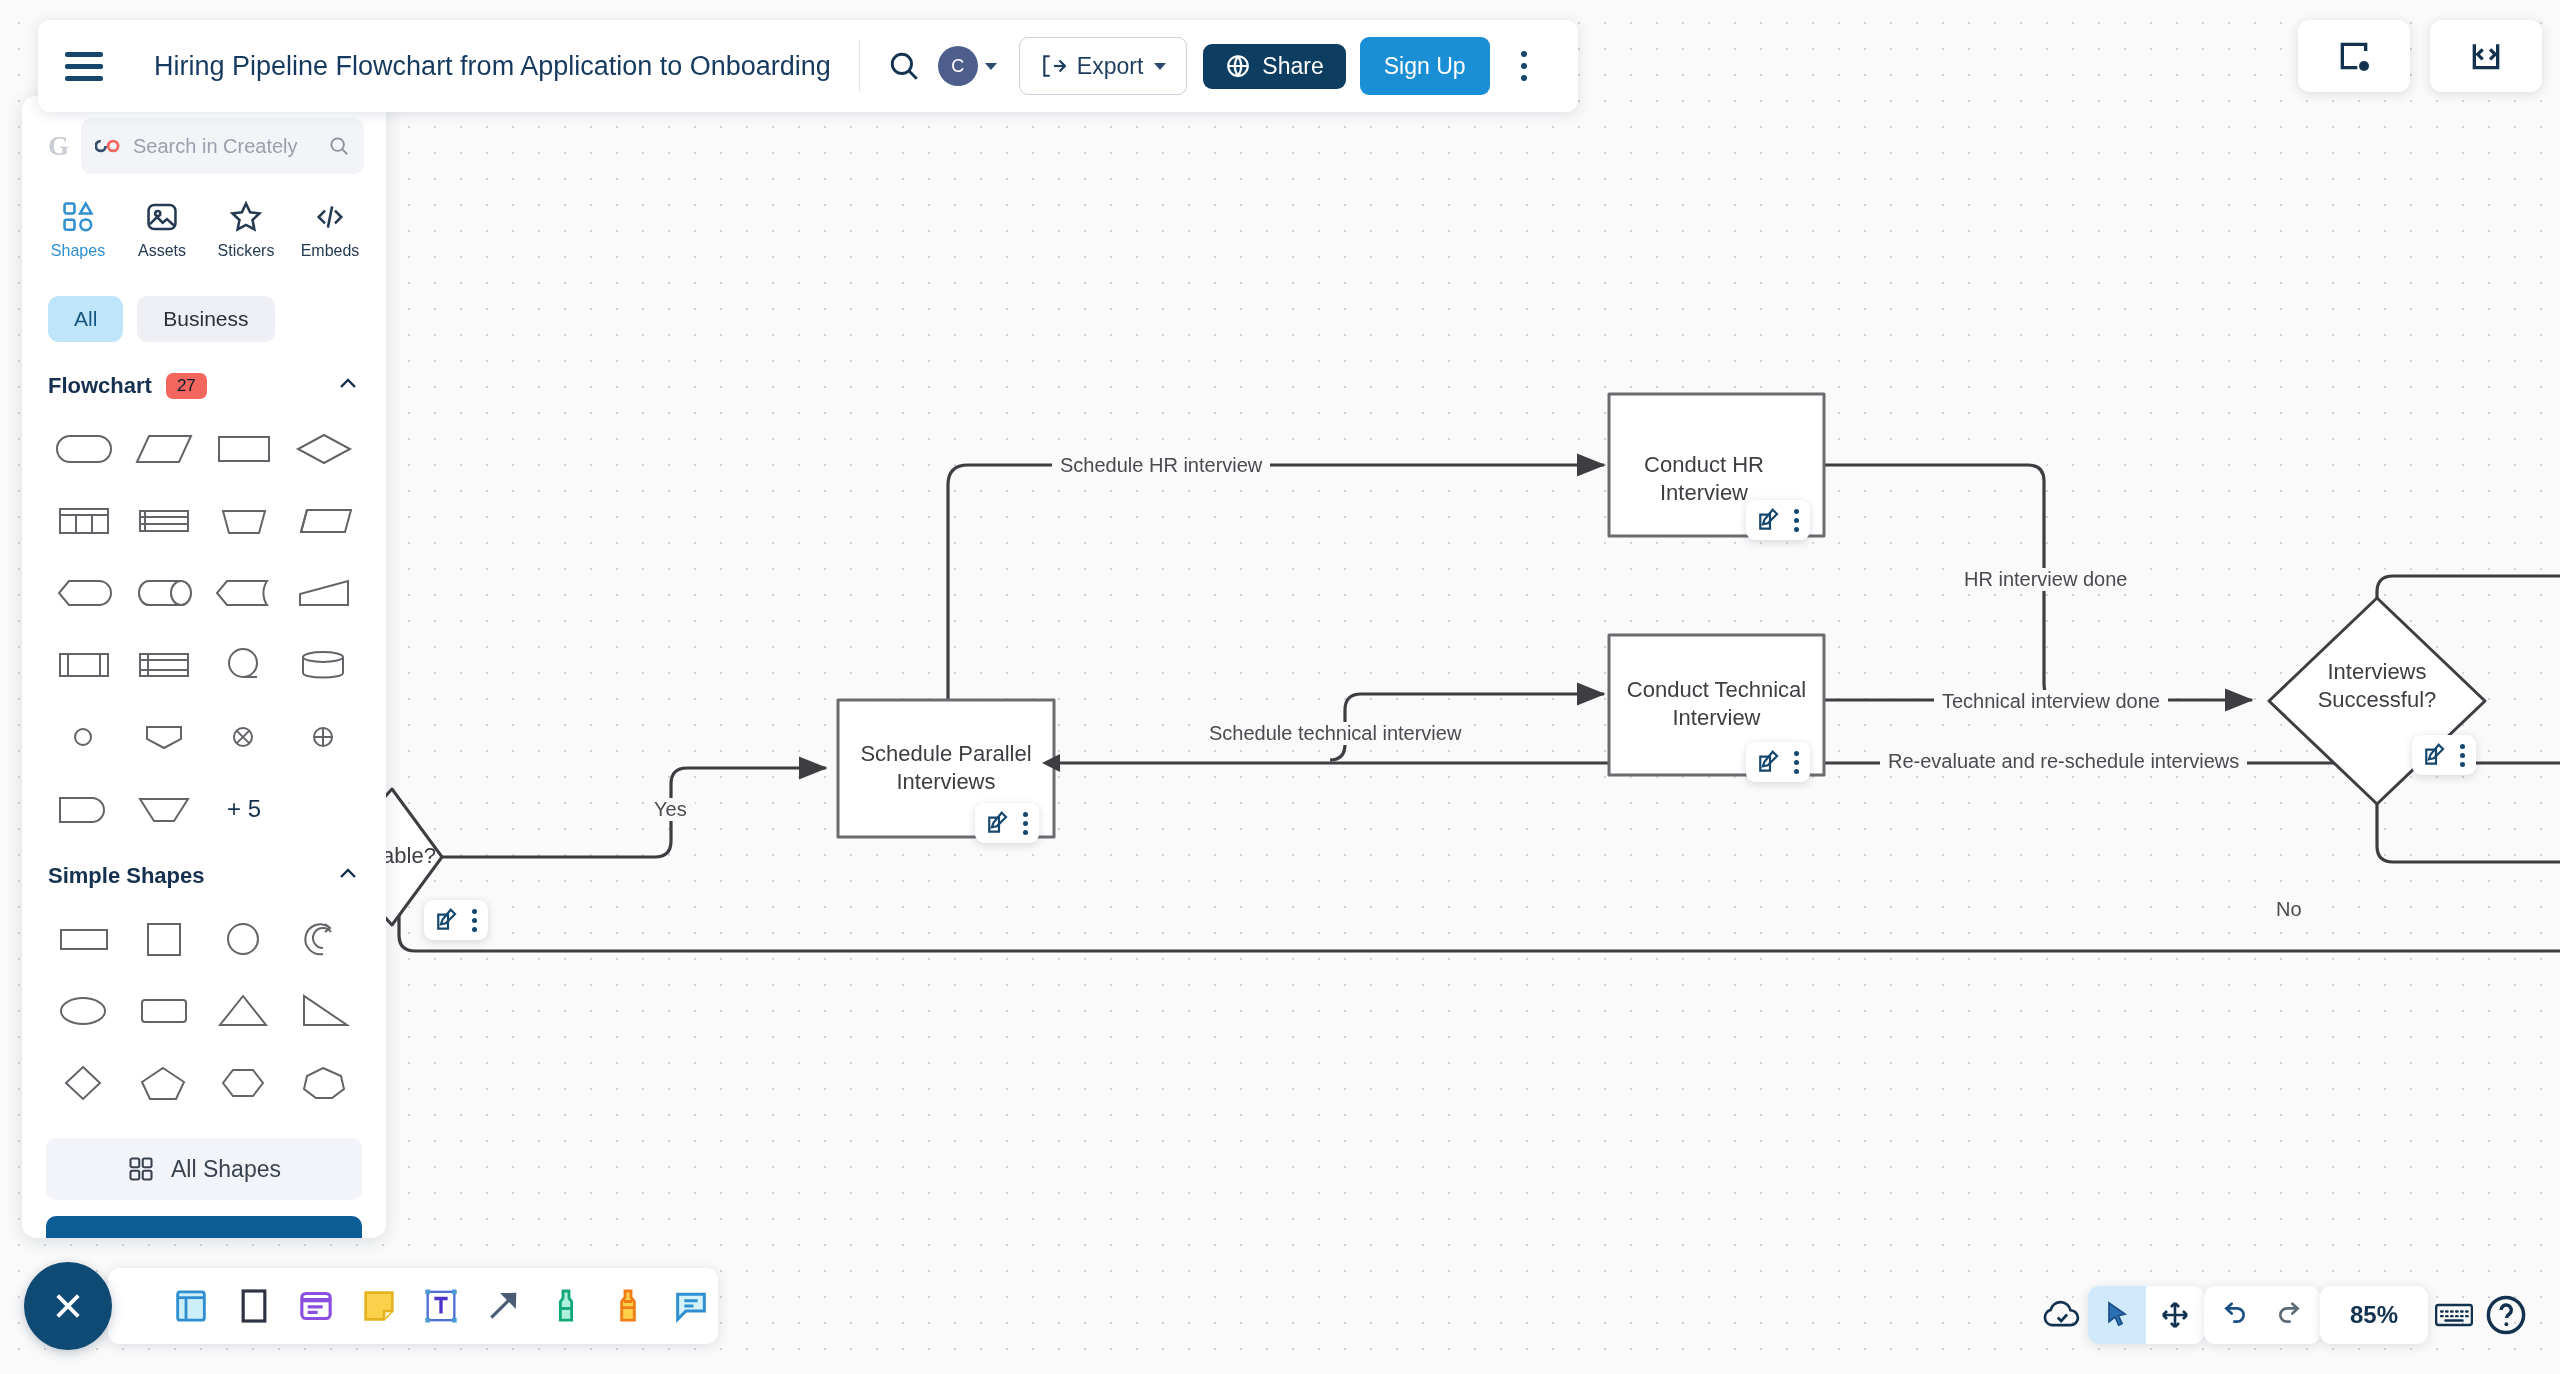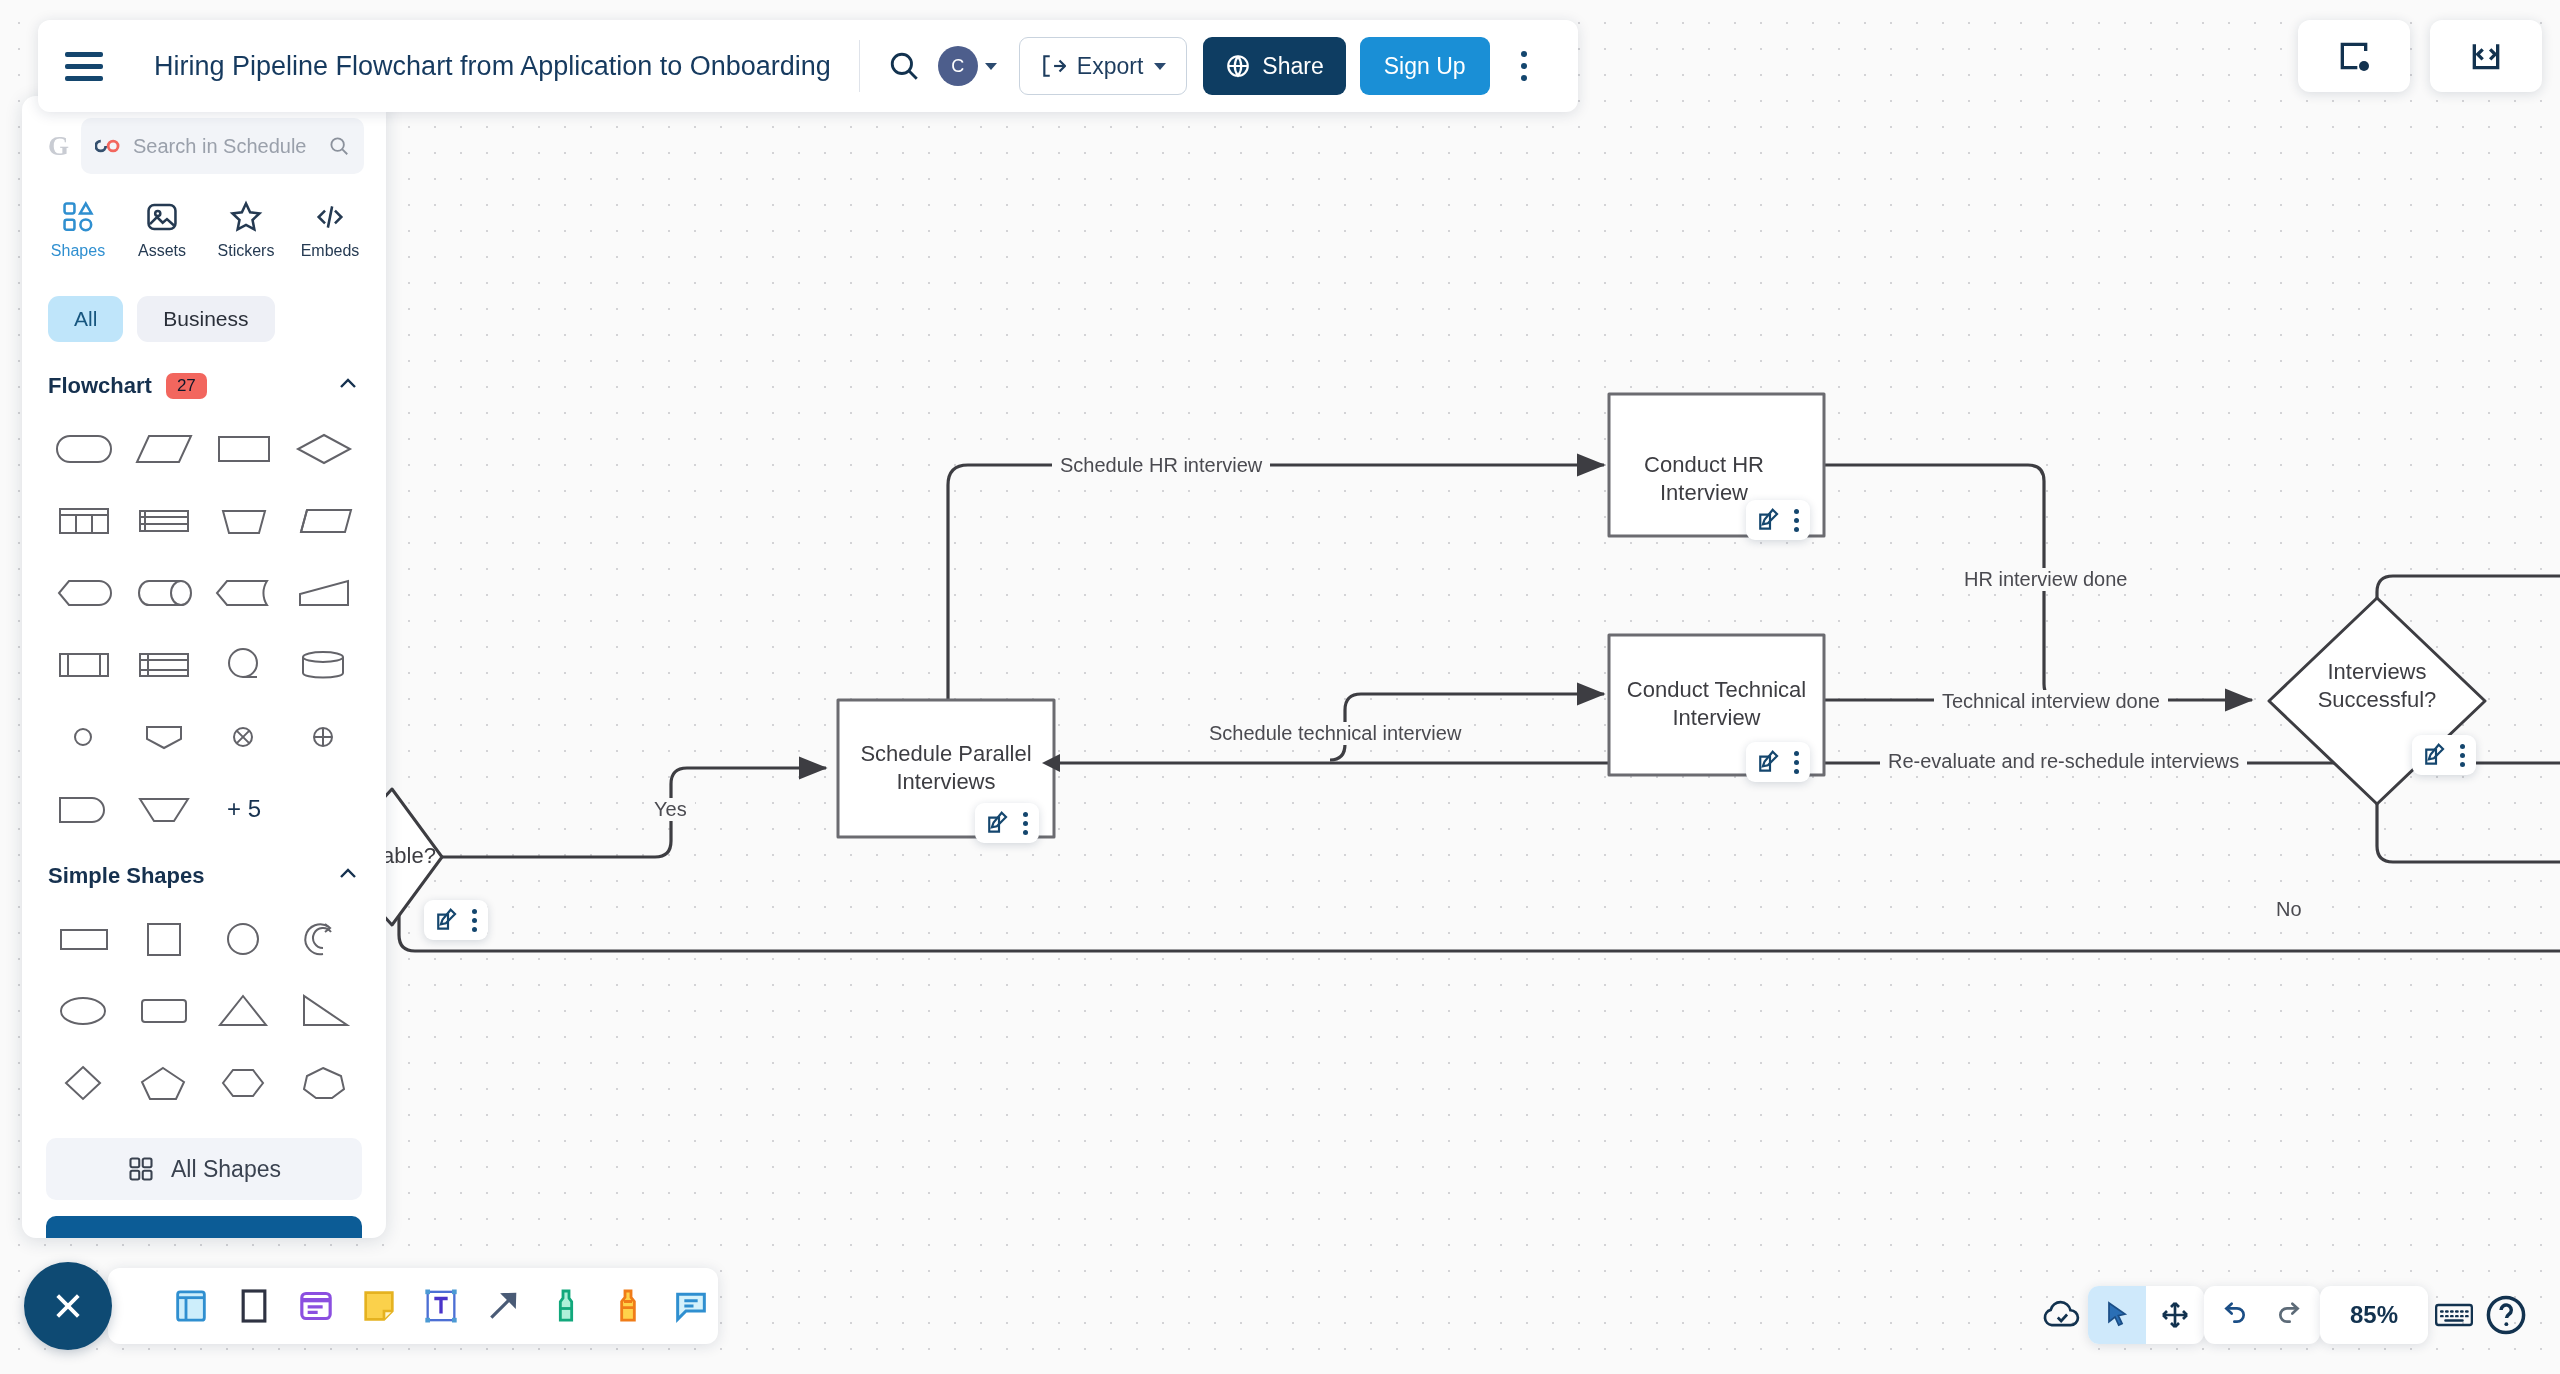--- a/index.html
+++ b/index.html
@@ -94,21 +94,21 @@
     border-top:7px solid #2b4a6f;
   }
   #export-btn {
     margin-left: 22px;
     height: 58px; padding: 0 20px;
     border: 1.5px solid #c9d3de; border-radius: 9px;
     display:flex; align-items:center; gap: 11px;
     font-size: 23px; color:#1d3c5e; cursor:pointer; background:#fff;
   }
   #share-btn {
-    margin-left: 16px; height: 58px; padding: 0 22px;
+    margin-left: 16px; height: 45px; padding: 0 22px;
     background:#0e3d62; color:#fff; border-radius:9px;
     display:flex; align-items:center; gap:11px;
     font-size:23px; cursor:pointer;
   }
   #signup-btn {
     margin-left: 14px; height: 58px; padding: 8px 24px;
     background:#1a8fd6; color:#fff; border-radius:9px;
     display:flex; align-items:center; font-size:23px; cursor:pointer;
   }
   #topbar-more {
@@ -450,21 +450,21 @@
 
 <div id="left-panel">
 
   <div id="panel-search-row">
     <span id="g-icon">G</span>
     <div id="search-box">
       <svg width="28" height="20" viewBox="0 0 34 20">
         <path d="M13 10a6 6 0 11-6-6" fill="none" stroke="#35506e" stroke-width="3.4"></path>
         <circle cx="22" cy="10" r="6" fill="none" stroke="#f2665e" stroke-width="3.4"></circle>
       </svg>
-      <span id="search-input-text">Search in Schedule</span>
+      <span id="search-input-text">Search in Creately</span>
       <svg width="22" height="22" viewBox="0 0 24 24" fill="none" stroke="#8b919c" stroke-width="2">
         <circle cx="10.5" cy="10.5" r="6.8"></circle>
           <path d="M15.4 15.4L21 21"></path>
       </svg>
     </div>
   </div>
 
   <div id="panel-tabs">
     <div class="panel-tab active">
       <svg width="34" height="34" viewBox="0 0 24 24" fill="none" stroke="#2f8fd0" stroke-width="1.8">

